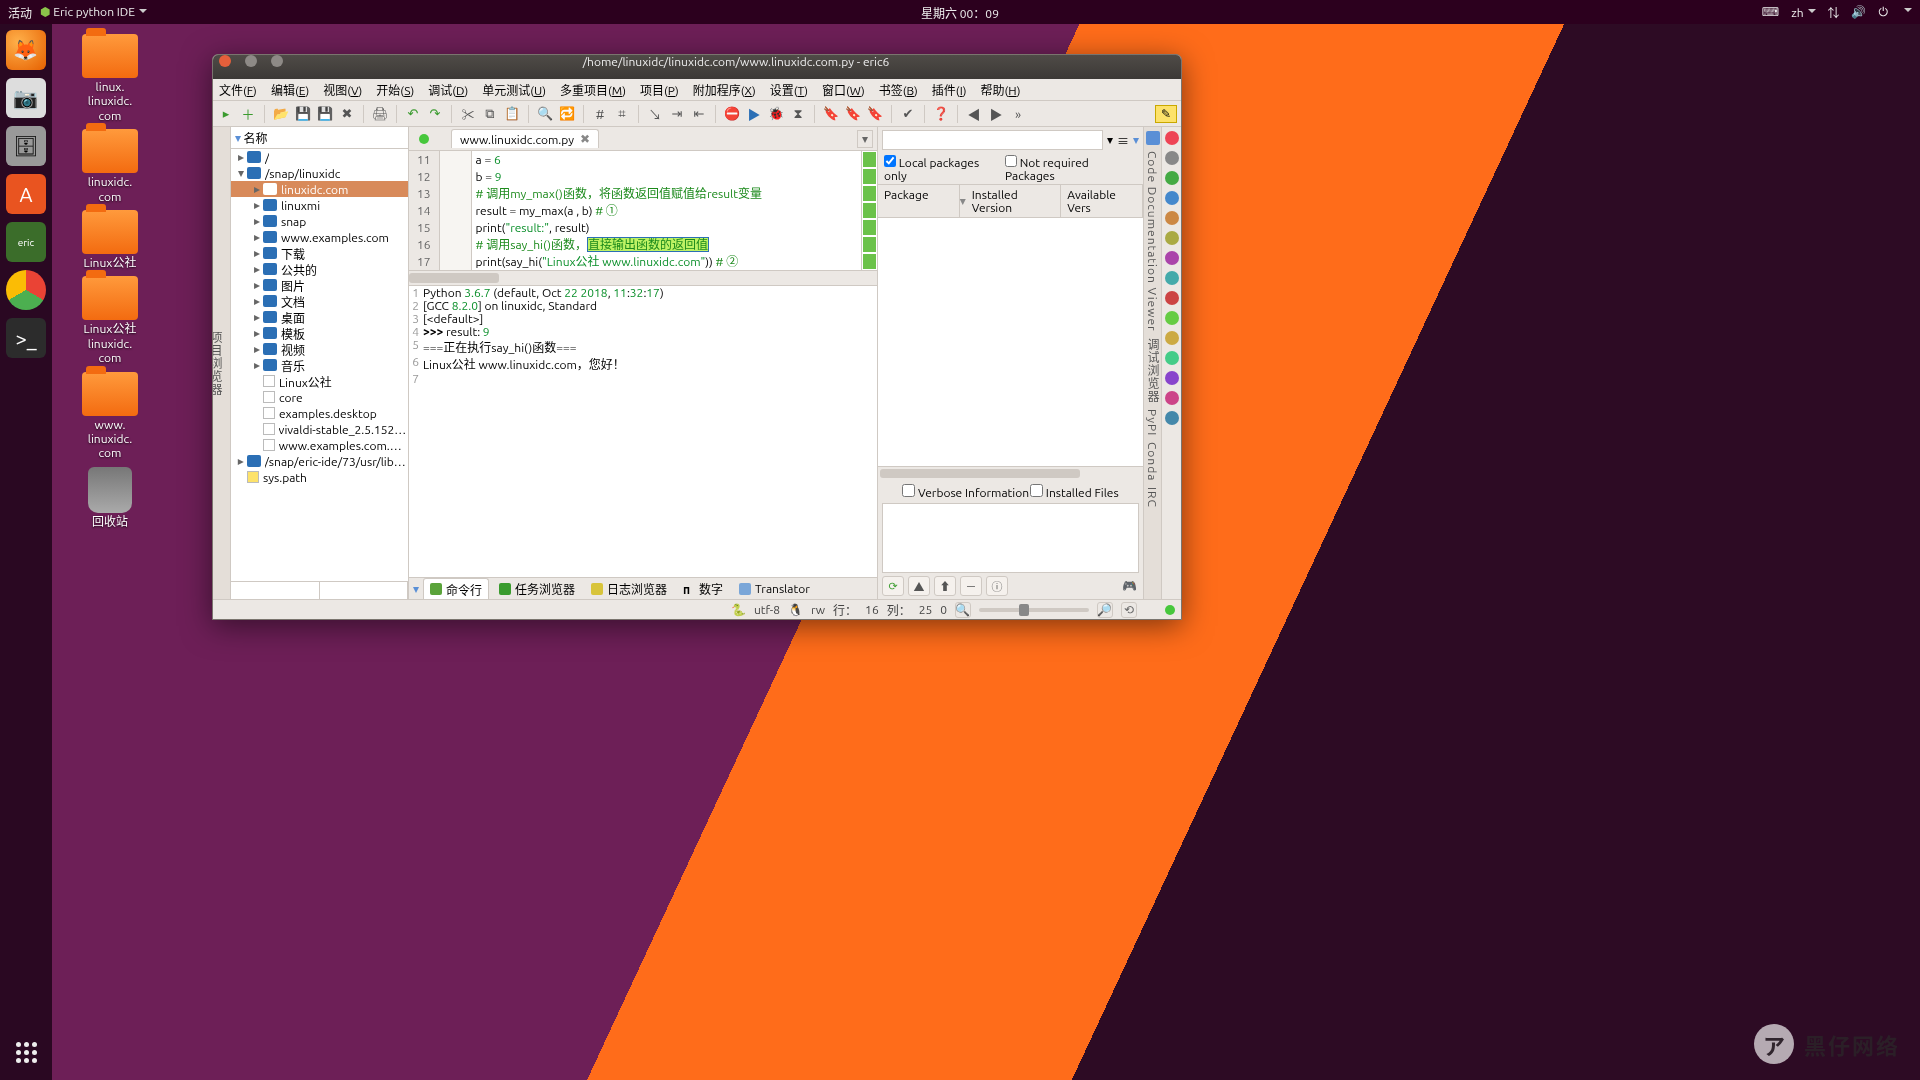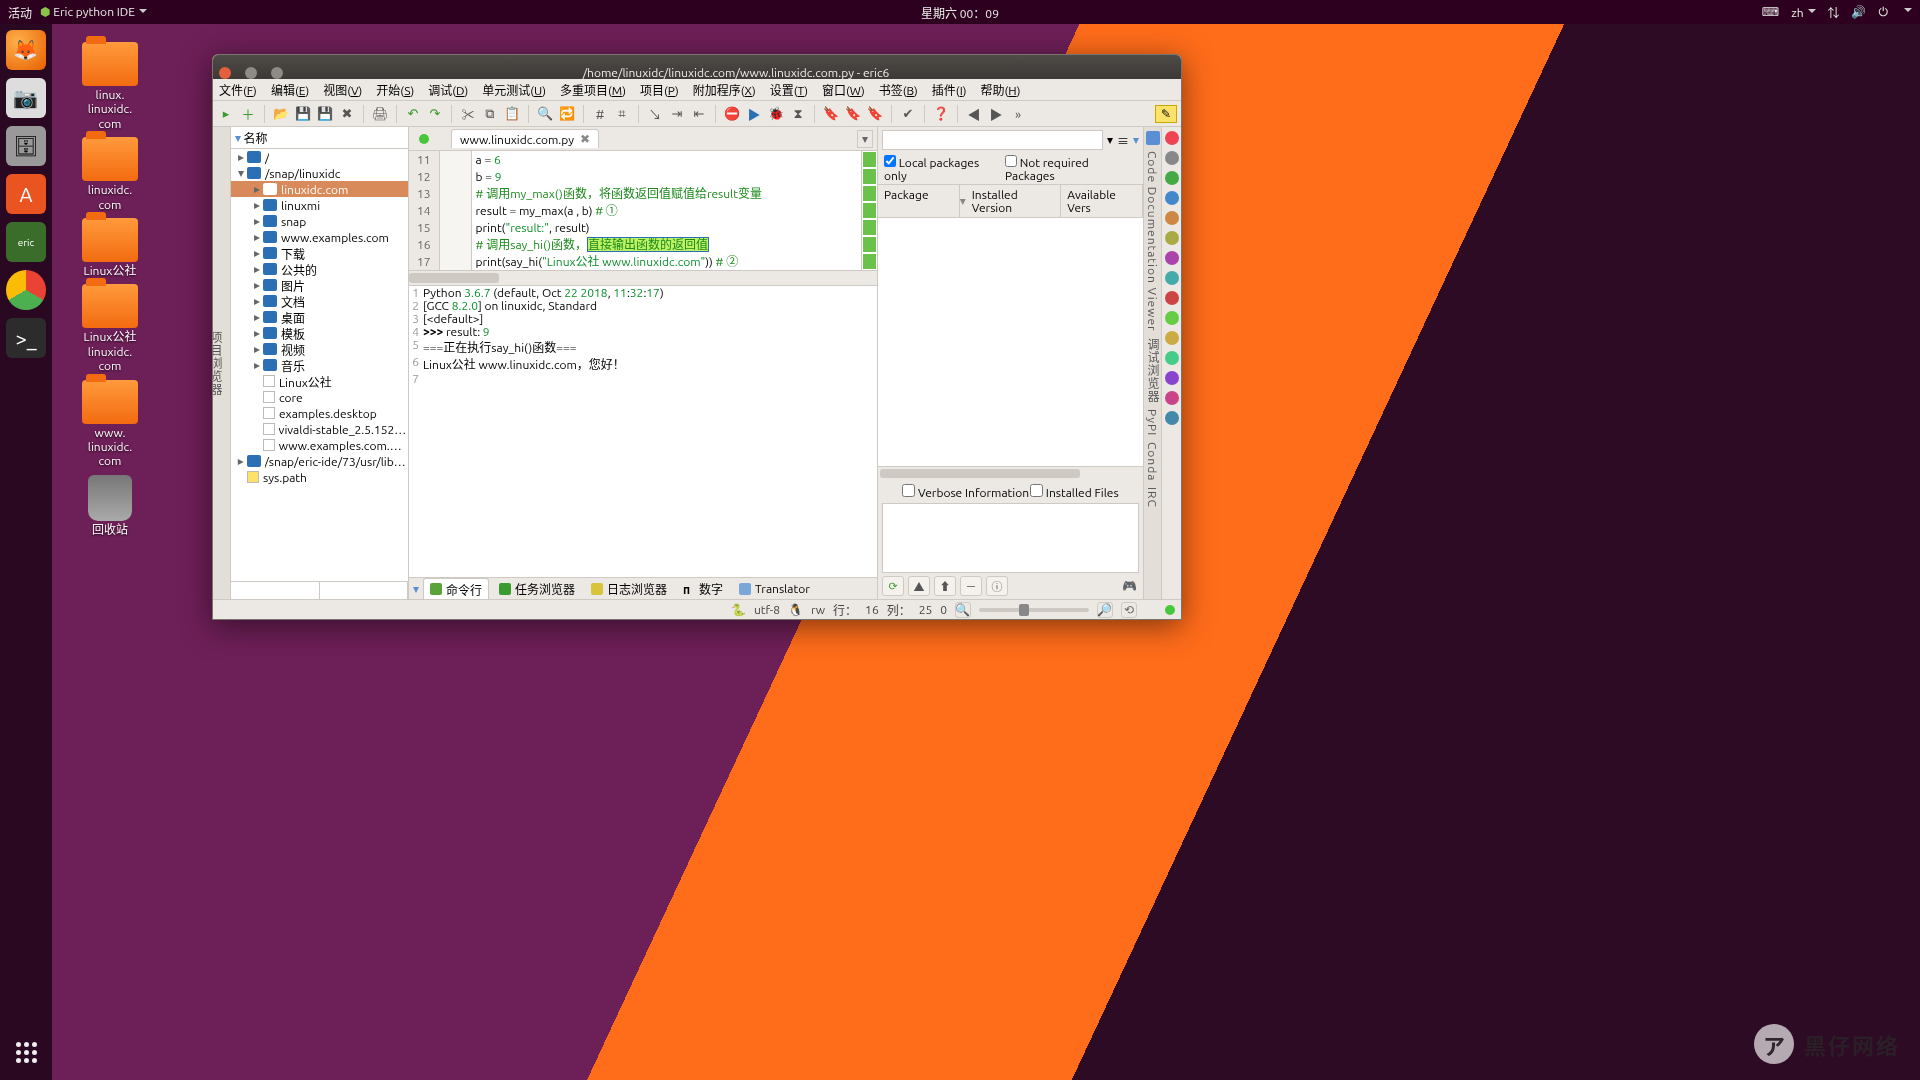--- a/index.html
+++ b/index.html
@@ -20,29 +20,29 @@
 .top-panel .tri-down { display:inline-block; margin-left:4px; border:4px solid transparent; border-top-color:#ccc; vertical-align:middle; }
 
 
 .launcher { position:absolute; top:24px; left:0; width:52px; bottom:0; background:rgba(30,5,25,.85); display:flex; flex-direction:column; align-items:center; padding-top:6px; gap:8px; }
 .launcher .app { width:40px; height:40px; border-radius:6px; display:flex; align-items:center; justify-content:center; font-size:20px; }
 .launcher .apps-btn { position:absolute; bottom:8px; color:#fff; width:40px; height:40px; display:flex; align-items:center; justify-content:center; }
 .dots9 { display:grid; grid-template-columns:repeat(3,5px); grid-template-rows:repeat(3,5px); gap:3px; }
 .dots9 span { background:#eee; border-radius:50%; }
 
 
-.desk-icons { position:absolute; top:42px; left:60px; display:flex; flex-direction:column; gap:6px; }
+.desk-icons { position:absolute; top:34px; left:60px; display:flex; flex-direction:column; gap:6px; }
 .desk-icon { width:100px; display:flex; flex-direction:column; align-items:center; text-align:center; color:#fff; font-size:11px; text-shadow:0 1px 2px rgba(0,0,0,.8); line-height:1.2; }
 .folder-glyph { width:56px; height:44px; background:linear-gradient(#ff9a3c,#f36b10); border-radius:4px; position:relative; margin-bottom:2px; }
 .folder-glyph::before { content:""; position:absolute; top:-6px; left:4px; width:20px; height:8px; background:#f36b10; border-radius:3px 3px 0 0; }
 .trash-glyph { width:44px; height:46px; background:linear-gradient(#777,#aaa); border-radius:6px 6px 10px 10px; margin-bottom:2px; }
 
 
 .win { position:absolute; top:54px; left:212px; width:970px; height:566px; background:#ece8e4; border:1px solid #7a746e; border-radius:6px 6px 0 0; box-shadow:0 6px 30px rgba(0,0,0,.5); display:flex; flex-direction:column; overflow:hidden; }
-.titlebar { height:24px; background:linear-gradient(#4f4b47,#3c3936); color:#eee; display:flex; align-items:flex-end; padding:0 6px; gap:14px; }
+.titlebar { height:24px; background:linear-gradient(#4f4b47,#3c3936); color:#eee; display:flex; align-items:flex-start; padding:0 6px; gap:14px; }
 .titlebar .wbtn { width:12px; height:12px; border-radius:50%; }
 .wbtn.close{background:#e45f3b}.wbtn.min{background:#8e8a86}.wbtn.max{background:#8e8a86}
 .titlebar .title { flex:1; text-align:center; font-size:12px; }
 .menubar { height:22px; background:#ece8e4; border-bottom:1px solid #cfc9c3; display:flex; align-items:center; padding:0 6px; gap:14px; }
 .menubar span { cursor:default; }
 .menubar u { text-decoration:underline; }
 .toolbar { height:26px; background:#ece8e4; border-bottom:1px solid #cfc9c3; display:flex; align-items:center; padding:0 4px; gap:4px; overflow:hidden; }
 .toolbar .sep { width:1px; height:18px; background:#cfc9c3; margin:0 3px; }
 .toolbar .tbtn { width:18px; height:18px; display:flex; align-items:center; justify-content:center; font-size:13px; color:#555; }
 .toolbar .tbtn.green{color:#3a9b2e}.toolbar .tbtn.blue{color:#2b6fb5}.toolbar .tbtn.red{color:#c33}

